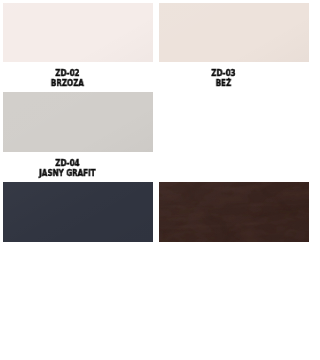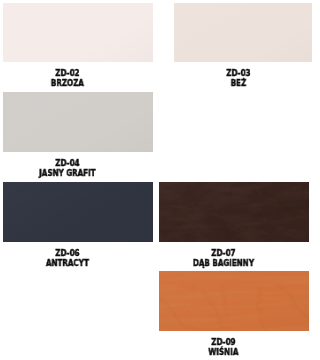--- a/index.html
+++ b/index.html
@@ -83,45 +83,41 @@
 <div class="grid" id="grid">
     <div class="cell" style="left: 3px; top: 3px;">
       <div class="swatch" style="height:59px;background:#F5ECE9">
         <div class="sheen"></div>
       </div>
       <div class="labels">
         <span class="code">ZD-02</span>
         <span class="name">BRZOZA</span>
       </div>
     </div>
-    <div class="cell" style="left: 159px; top: 3px; margin-left: 15px;">
+    <div class="cell" style="left: 159px; top: 3px;">
       <div class="swatch" style="height:59px;background:#EDE2DB">
         <div class="sheen"></div>
       </div>
       <div class="labels">
         <span class="code">ZD-03</span>
         <span class="name">BEŻ</span>
       </div>
     </div>
     <div class="cell" style="left: 3px; top: 92px;">
       <div class="swatch" style="height:60px;background:#D1CECA">
         <div class="sheen"></div>
       </div>
       <div class="labels">
         <span class="code">ZD-04</span>
         <span class="name">JASNY GRAFIT</span>
       </div>
     </div>
     <div class="cell" style="left: 3px; top: 182px;">
       <div class="swatch" style="height:60px;background:#303440">
         <div class="sheen"></div>
-      </div>
-      <div class="labels">
-        <span class="code">ZD-06</span>
-        <span class="name">ANTRACYT</span>
       </div>
     </div>
     <div class="cell" style="left: 159px; top: 182px;">
       <div class="swatch" style="height:60px;background:#37231E">
         <svg width="150" height="60" viewBox="0 0 150 60" preserveAspectRatio="none">
           <g transform="rotate(-3 75 29)">
             <rect x="-30" y="-30" width="220" height="120" filter="url(#broad-dark)"></rect>
           </g>
           <g opacity="0.30">
             <rect width="150" height="60" filter="url(#fine-dark)"></rect>
@@ -132,43 +128,14 @@
           <g filter="url(#vein-warp3)" opacity="0.16" fill="none" stroke="#20150e" stroke-width="1.4">
             <path d="M-6 30 C 10 26, 24 20, 34 10 C 40 4, 44 0, 46 -3"></path>
             <path d="M20 -4 C 26 8, 34 20, 46 30 C 58 40, 72 48, 82 58"></path>
             <path d="M60 62 C 72 52, 86 42, 104 34 C 118 28, 134 24, 156 22"></path>
             <path d="M-6 52 C 6 50, 18 46, 28 40"></path>
             <path d="M96 -4 C 104 8, 116 20, 132 28 C 144 34, 152 36, 158 37"></path>
           </g>
         </svg>
         <div class="sheen"></div>
       </div>
-      <div class="labels">
-        <span class="code">ZD-07</span>
-        <span class="name">DĄB BAGIENNY</span>
-      </div>
-    </div>
-    <div class="cell" style="left: 159px; top: 271px;">
-      <div class="swatch" style="height:60px;background:#D1703B">
-        <svg width="150" height="60" viewBox="0 0 150 60" preserveAspectRatio="none">
-          <g transform="rotate(-2 75 29)">
-            <rect x="-30" y="-30" width="220" height="120" filter="url(#broad-cherry)"></rect>
-          </g>
-          <g opacity="0.5">
-            <rect width="150" height="60" filter="url(#fine-cherry)"></rect>
-          </g>
-          <g filter="url(#vein-warp2)" opacity="0.17" fill="none" stroke="#a8541f" stroke-width="1.2">
-            <path d="M-4 24 C 2 27, 6 32, 10 38 C 14 44, 20 50, 30 54 C 40 58, 52 59, 62 59"></path>
-            <path d="M42 20 C 46 24, 50 30, 54 38 C 58 46, 64 54, 72 59"></path>
-            <path d="M60 14 C 64 22, 66 30, 66 40 C 66 50, 64 56, 62 59"></path>
-            <path d="M104 16 C 100 24, 98 32, 100 42 C 102 52, 106 57, 110 59"></path>
-            <path d="M120 12 C 126 18, 132 26, 138 36 C 144 46, 150 54, 156 58"></path>
-            <path d="M-4 10 C 12 12, 26 15, 36 20"></path>
-          </g>
-        </svg>
-        <div class="sheen"></div>
-      </div>
-      <div class="labels">
-        <span class="code">ZD-09</span>
-        <span class="name">WIŚNIA</span>
-      </div>
     </div>
   </div>
 
 </body></html>

